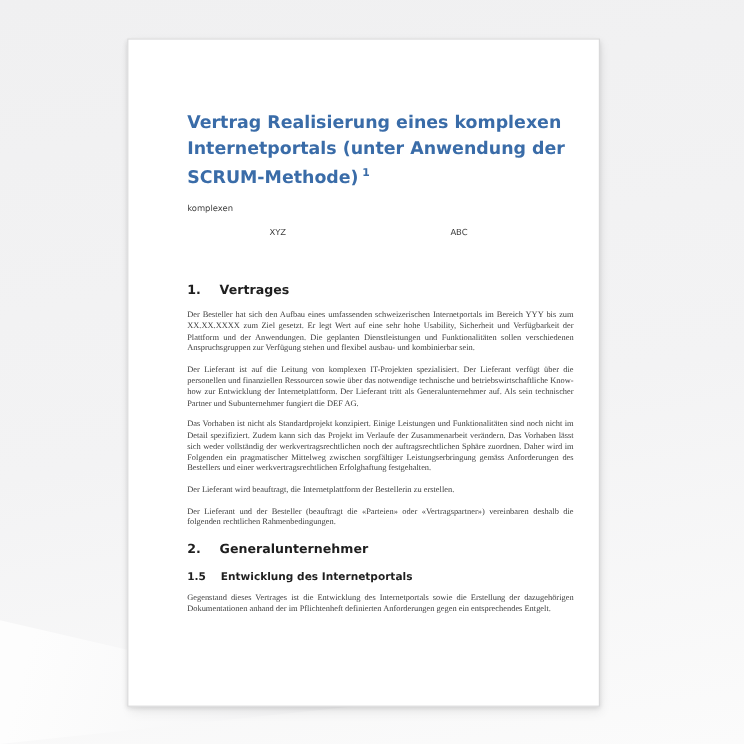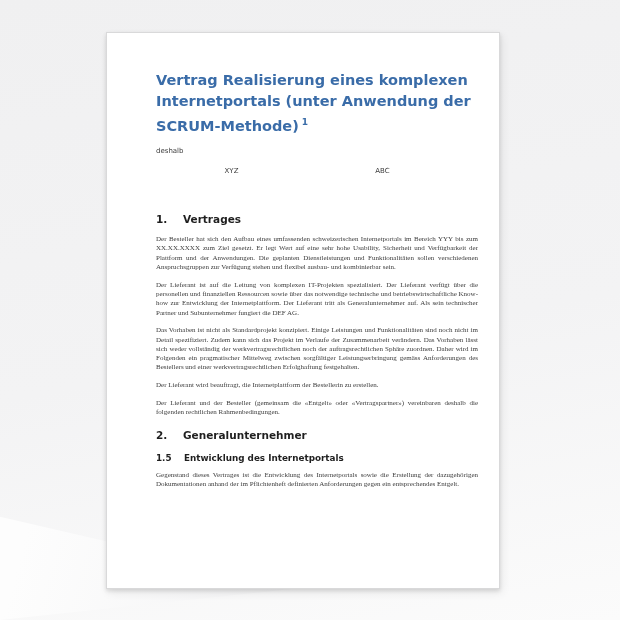--- a/index.html
+++ b/index.html
@@ -32,21 +32,21 @@
   }
   .page {
     position: absolute;
     left: 106px;
     top: 32px;
     width: 394px;
     height: 557px;
     background: var(--page-bg);
     border: 1px solid var(--page-border);
     box-shadow: 0 2px 4px rgba(0,0,0,0.12), 2px 4px 9px rgba(0,0,0,0.07);
-    padding: 37px 21px 0 49px;
+    padding: 60px 21px 0 49px;
     overflow: hidden;
   }
   .doc-title {
     margin: 0;
     font-size: 14.5px;
     line-height: 21px;
     font-weight: bold;
     color: var(--title-color);
   }
   .doc-title sup {
@@ -101,38 +101,38 @@
 </style>
 </head>
 <body>
 
 <div class="corner-fold"></div>
 
 <div class="page">
 
   <h1 class="doc-title"><span>Vertrag Realisierung eines komplexen Internetportals (unter Anwendung der SCRUM-Methode)</span><sup>1</sup></h1>
 
-  <div class="between-label">deshalb</div>
+  <div class="between-label">komplexen</div>
 
   <div class="party-row">
     <div class="party-col">XYZ</div>
     <div class="party-col">ABC</div>
   </div>
 
 
   <section>
     <h2 class="sec-h first">
       <span class="sec-num">1.</span>
       <span>Vertrages</span>
     </h2>
     <p class="body">Der Besteller hat sich den Aufbau eines umfassenden schweizerischen Internetportals im Bereich YYY bis zum XX.XX.XXXX zum Ziel gesetzt. Er legt Wert auf eine sehr hohe Usability, Sicherheit und Verfügbarkeit der Plattform und der Anwendungen. Die geplanten Dienstleistungen und Funktionalitäten sollen verschiedenen Anspruchsgruppen zur Verfügung stehen und flexibel ausbau- und kombinierbar sein.</p>
     <p class="body">Der Lieferant ist auf die Leitung von komplexen IT-Projekten spezialisiert. Der Lieferant verfügt über die personellen und finanziellen Ressourcen sowie über das notwendige technische und betriebswirtschaftliche Know-how zur Entwicklung der Internetplattform. Der Lieferant tritt als Generalunternehmer auf. Als sein technischer Partner und Subunternehmer fungiert die DEF AG.</p>
     <p class="body">Das Vorhaben ist nicht als Standardprojekt konzipiert. Einige Leistungen und Funktionalitäten sind noch nicht im Detail spezifiziert. Zudem kann sich das Projekt im Verlaufe der Zusammenarbeit verändern. Das Vorhaben lässt sich weder vollständig der werkvertragsrechtlichen noch der auftragsrechtlichen Sphäre zuordnen. Daher wird im Folgenden ein pragmatischer Mittelweg zwischen sorgfältiger Leistungserbringung gemäss Anforderungen des Bestellers und einer werkvertragsrechtlichen Erfolghaftung festgehalten.</p>
     <p class="body">Der Lieferant wird beauftragt, die Internetplattform der Bestellerin zu erstellen.</p>
-    <p class="body">Der Lieferant und der Besteller (gemeinsam die «Entgelt» oder «Vertragspartner») vereinbaren deshalb die folgenden rechtlichen Rahmenbedingungen.</p>
+    <p class="body">Der Lieferant und der Besteller (beauftragt die «Parteien» oder «Vertragspartner») vereinbaren deshalb die folgenden rechtlichen Rahmenbedingungen.</p>
   </section>
 
   <section>
     <h2 class="sec-h">
       <span class="sec-num">2.</span>
       <span>Generalunternehmer</span>
     </h2>
     <h3 class="subsec-h">
       <span class="sub-num">1.5</span>
       <span>Entwicklung des Internetportals</span>

